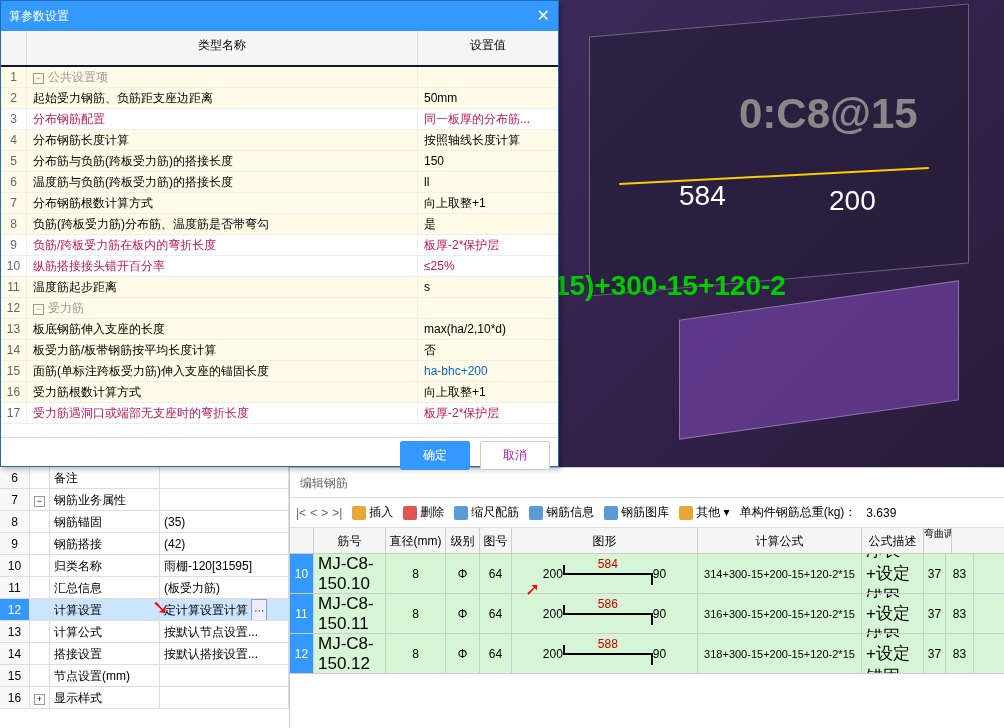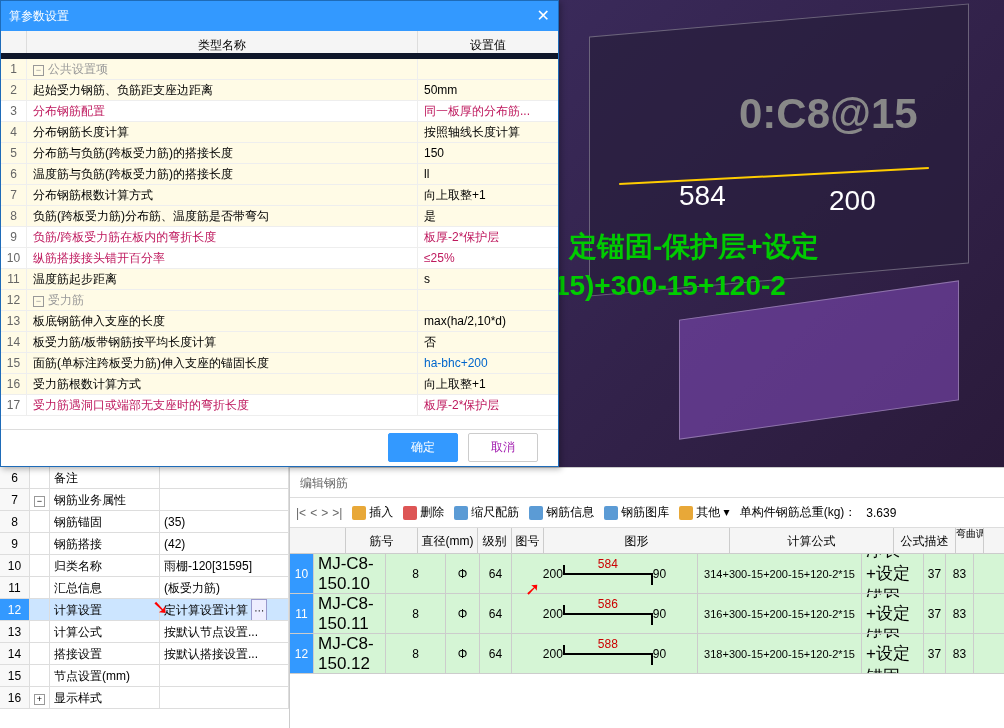--- a/index.html
+++ b/index.html
@@ -35,23 +35,23 @@
   justify-content: space-between;
   align-items: center;
 }
 .dialog-close {
   font-size: 16px;
   cursor: pointer;
   color: #fff;
 }
 .dialog-header {
   display: flex;
-  height: 28px;
+  height: 36px;
   background: #f5f5f5;
-  border-bottom: 6px solid #0f172a;
+  border-bottom: 2px solid #0f172a;
 }
 .dialog-header > div {
   border-right: 1px solid #ddd;
   text-align: center;
   line-height: 28px;
 }
 .dh-num { width: 26px; }
 .dh-name { flex: 1; }
 .dh-val { width: 140px; border-right: none !important; }
 
@@ -101,21 +101,21 @@
   margin-right: 4px;
 }
 .param-row .dim { color: #be185d; }
 .param-row .blue { color: #0066cc; }
 
 .dialog-footer {
   height: 36px;
   display: flex;
   justify-content: flex-end;
   align-items: center;
-  padding-right: 20px;
+  padding-right: 8px;
   gap: 10px;
   border-top: 1px solid #ddd;
 }
 .btn {
   padding: 5px 22px;
   border-radius: 2px;
   cursor: pointer;
   font-size: 12px;
 }
 .btn-primary {
@@ -266,21 +266,20 @@
   border-radius: 2px;
 }
 .tb-icon.blue { background: #5b9bd5; }
 .tb-icon.red { background: #d55; }
 
 .edit-header {
   display: flex;
   height: 26px;
   background: #f5f5f5;
   border-bottom: 1px solid #ccc;
-  padding-left: 32px;
 }
 .edit-header > div {
   border-right: 1px solid #ccc;
   text-align: center;
   line-height: 26px;
   font-size: 12px;
   white-space: nowrap;
   overflow: hidden;
 }
 .eh-num { width: 24px; }
@@ -438,21 +437,20 @@
   </div>
 </div>
 
 <div class="viewport">
   <div class="vp-shape vp-dark" style="top:20px;left:30px;width:380px;height:260px;transform:skewY(-5deg)"></div>
   <div class="vp-shape vp-purple" style="top:300px;left:120px;width:280px;height:120px;transform:skewY(-8deg)"></div>
   <div style="position:absolute;top:175px;left:60px;width:310px;border-top:2px solid #ffcc00;transform:rotate(-3deg)"></div>
   <span class="vp-text-gray" style="top:90px;left:180px">0:C8@15</span>
   <span class="vp-label" style="top:180px;left:120px">584</span>
   <span class="vp-label" style="top:185px;left:270px">200</span>
-  <span class="vp-text-green" style="top:228px;left:10px">定锚固-保护层+设定</span>
   <span class="vp-text-green" style="top:270px;left:-30px">0-15)+300-15+120-2</span>
 </div>
 
 <div class="left-table" id="left-table" style="position: absolute;">
     <div class="lt-row">
       <div class="lt-num">6</div>
       <div class="lt-cell lt-cell1"></div>
       <div class="lt-cell lt-cell2">备注</div>
       <div class="lt-cell lt-cell3"><span></span></div>
     </div>

